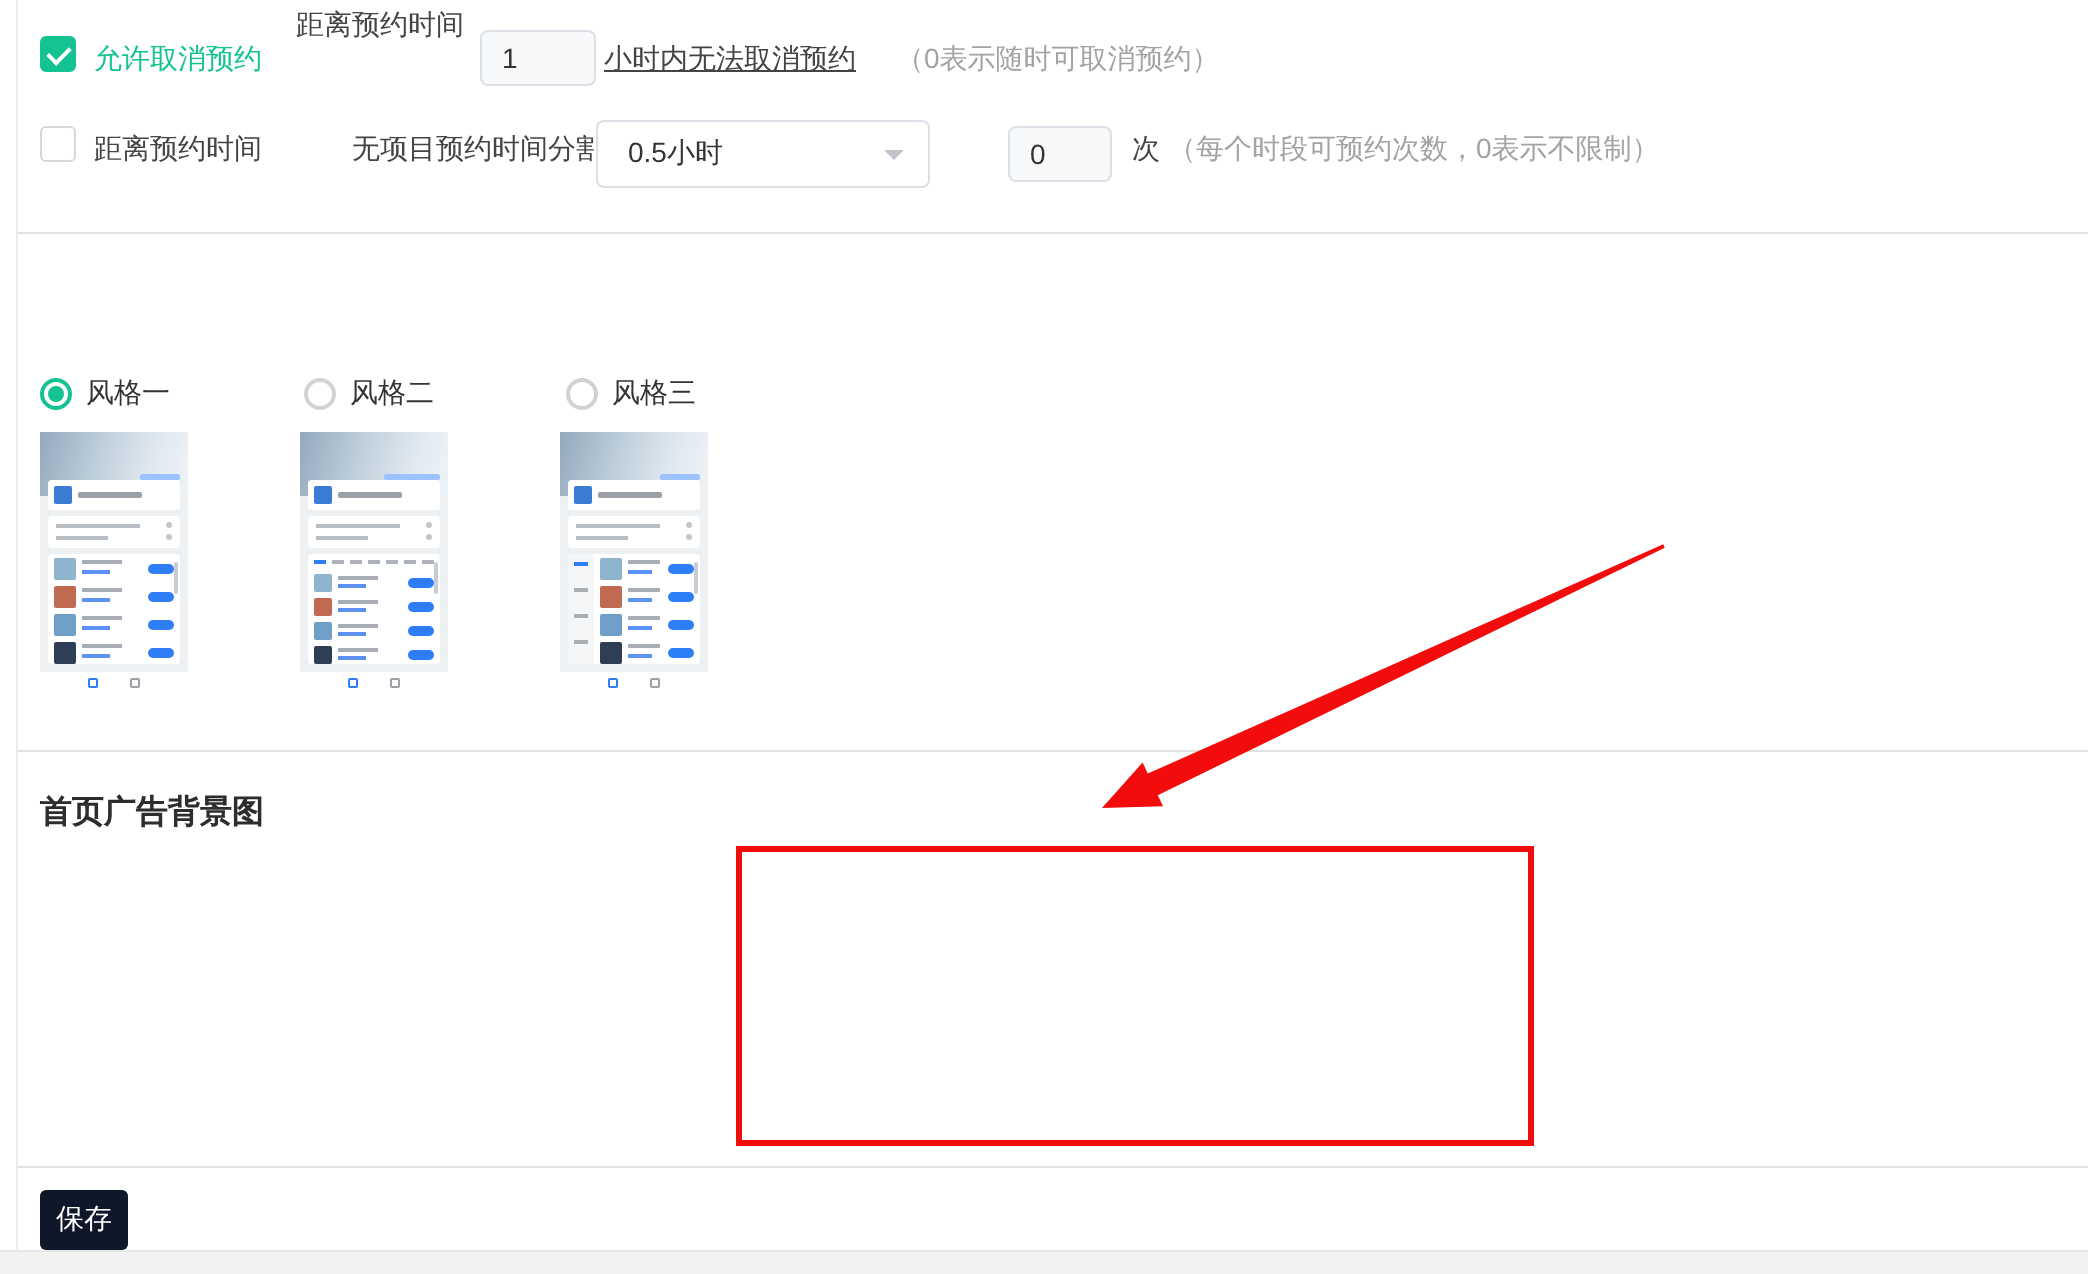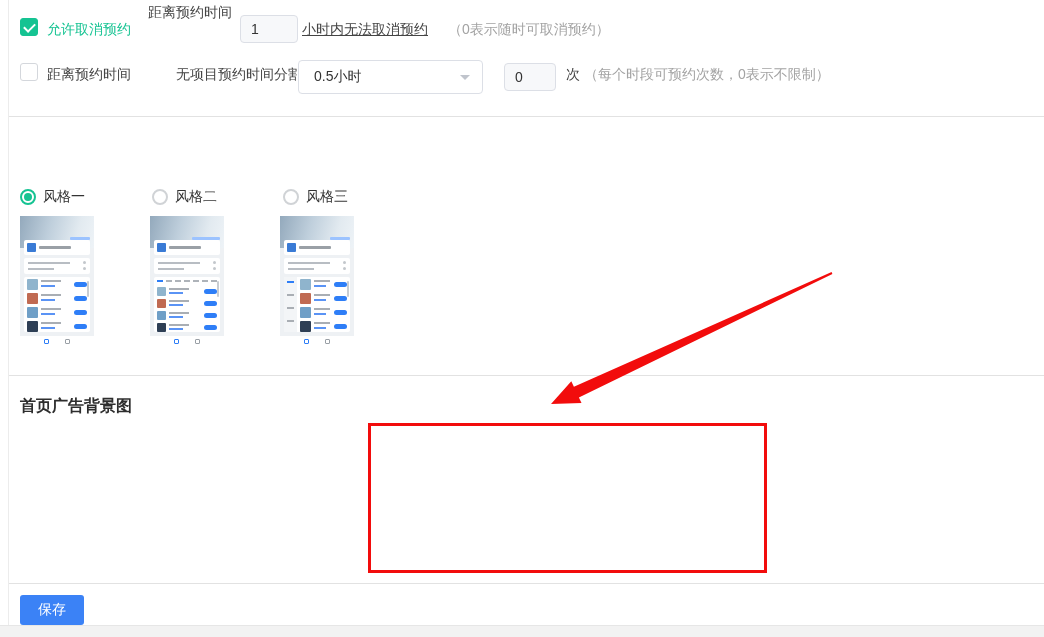--- a/index.html
+++ b/index.html
@@ -18,21 +18,21 @@
   .cb { position:absolute; width:18px; height:18px; border-radius:3px; border:1px solid #d4d7dc; background:#fff; cursor:pointer; }
   .cb.checked { background:#15c392; border-color:#15c392; }
   .cb.checked::after { content:""; position:absolute; left:3px; top:4px; width:9px; height:5px;
     border-left:2px solid #fff; border-bottom:2px solid #fff; transform:rotate(-45deg); }
 
   
   .ipt { position:absolute; border:1px solid #dcdfe6; border-radius:4px; background:#f7f8fa;
     font-size:14px; color:#333; padding:0 10px; outline:none; font-family:inherit; }
 
   
-  .select { position:absolute; left:298px; top:60px; width:185px; height:34px; background:#fff;
+  .select { position:absolute; left:298px; top:60px; width:167px; height:34px; background:#fff;
     border:1px solid #dcdfe6; border-radius:4px; display:flex; align-items:center; padding:0 12px 0 15px; cursor:pointer; }
   .select-value { flex:1; font-size:14px; color:#333; }
   .caret { width:0; height:0; border:5px solid transparent; border-top-color:#c0c4cc; margin-top:5px; }
 
   
   .sec-title { position:absolute; left:20px; font-size:16px; font-weight:700; color:#2d2d2d; }
 
   
   .radio-opt { position:absolute; top:188px; display:flex; align-items:center; cursor:pointer; }
   .radio { width:16px; height:16px; border-radius:50%; border:2px solid #d0d3d6; background:#fff; position:relative; }
@@ -76,21 +76,21 @@
   .red-box { position:absolute; left:368px; top:423px; width:399px; height:150px; border:3px solid #f20c0c; }
   .upload { position:absolute; left:380px; top:433px; width:376px; height:130px; background:#fbfbfb;
     border:1px dashed #d4d4d4; display:flex; flex-direction:column; align-items:center; padding-top:30px; cursor:pointer; }
   .plus { position:relative; width:40px; height:40px; }
   .plus::before { content:""; position:absolute; left:19px; top:0; width:2px; height:40px; background:#8f8f8f; }
   .plus::after  { content:""; position:absolute; top:19px; left:0; height:2px; width:40px; background:#8f8f8f; }
   .up-lbl { margin-top:13px; font-size:13px; color:#5a5a5a; }
   .up-hint { margin-top:8px; font-size:13px; color:#ababab; }
 
   
-  .save-btn { position:absolute; left:20px; top:595px; width:64px; height:30px; background:#3b82f6; border:none;
+  .save-btn { position:absolute; left:20px; top:595px; width:44px; height:30px; background:#0f172a; border:none;
     border-radius:3px; color:#fff; font-size:14px; font-family:inherit; cursor:pointer; }
   .scroll-track { position:absolute; left:0; bottom:0; width:1044px; height:12px; background:#f2f2f2; border-top:1px solid #e6e6e6; }
 
   .arrow-svg { position:absolute; left:0; top:0; pointer-events:none; }
 </style>
 </head>
 <body>
 
 <div id="app">
   <div class="left-border"></div>

